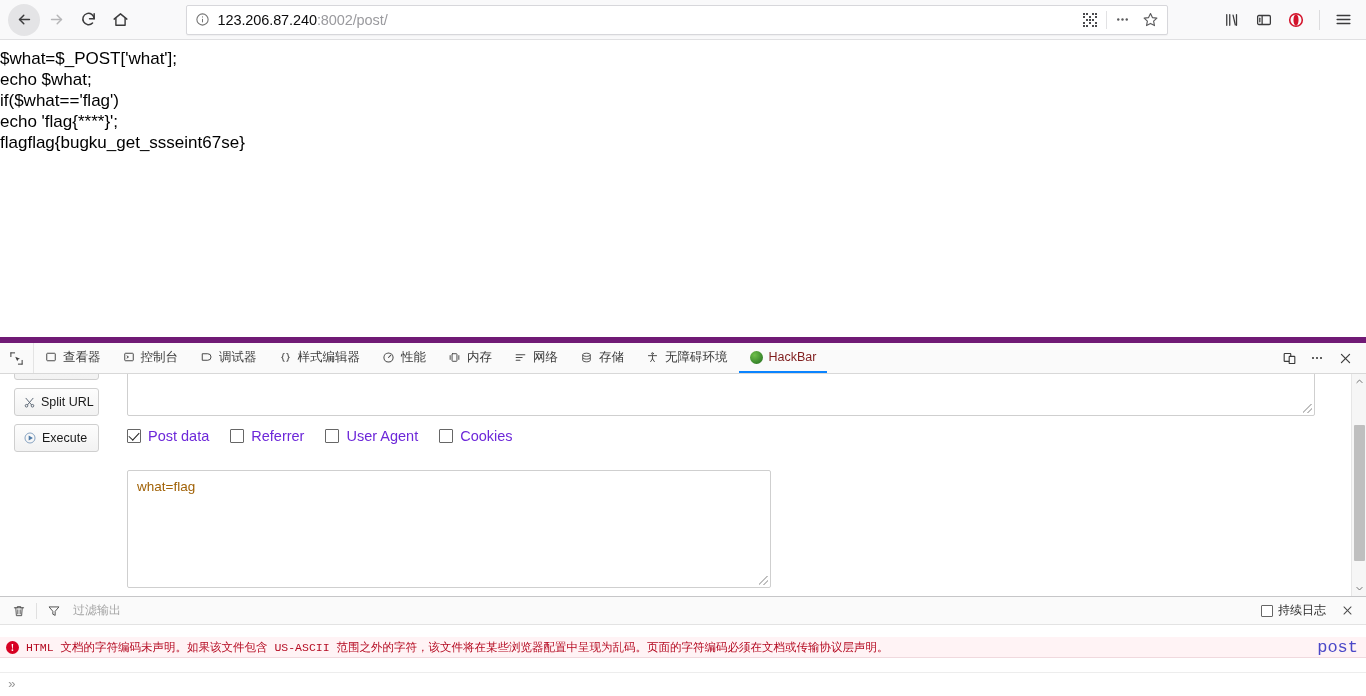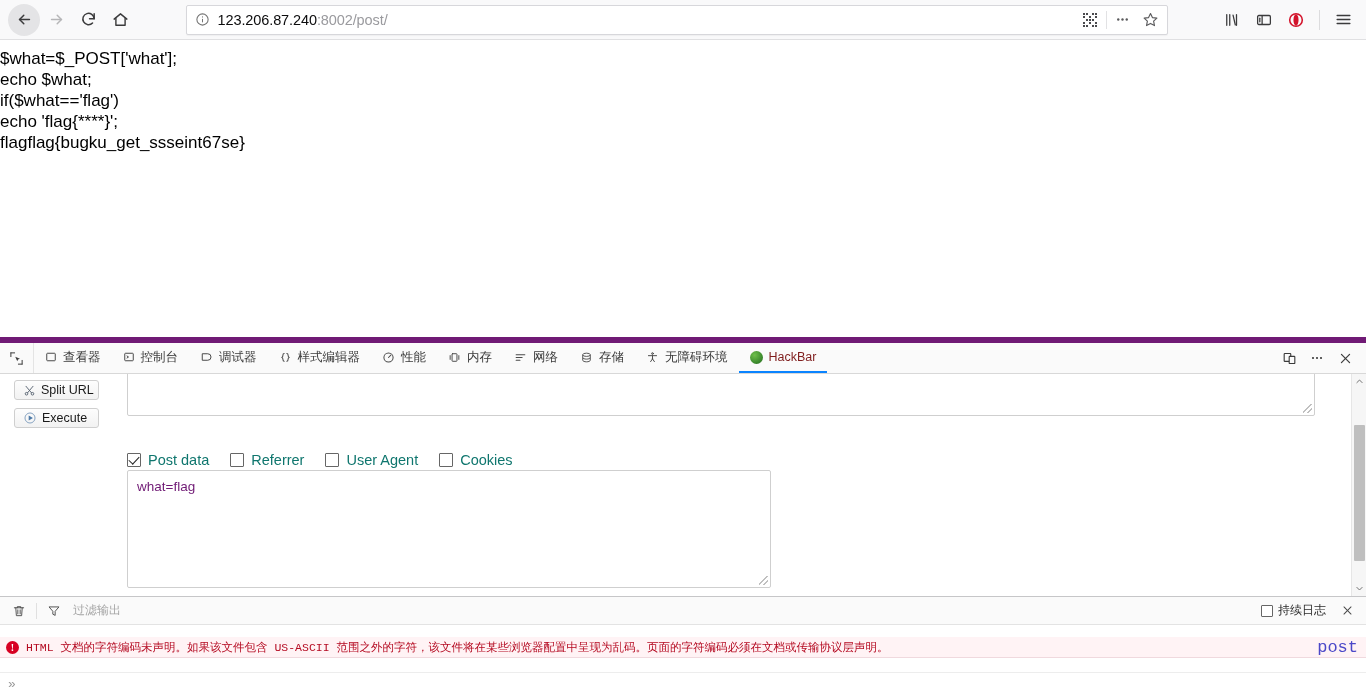--- a/index.html
+++ b/index.html
@@ -151,21 +151,21 @@
     padding: 0;
     overflow: hidden;
   }
   #hb-left {
     position: absolute;
     left: 14px; top: -22px;
     width: 85px;
   }
   .hb-btn {
     width: 85px;
-    height: 20px;
+    height: 28px;
     margin-bottom: 8px;
     background: linear-gradient(#fdfdfd, #f2f2f2);
     border: 1px solid #cfcfcf;
     border-radius: 3px;
     display: flex;
     align-items: center;
     gap: 5px;
     padding-left: 8px;
     font-size: 12.5px;
     color: #1a1a1a;
@@ -187,26 +187,26 @@
     position: absolute;
     right: 2px; bottom: 2px;
     width: 9px; height: 9px;
     background:
       linear-gradient(135deg, transparent 0 42%, #c0c0c0 42% 52%, transparent 52% 100%),
       linear-gradient(135deg, transparent 0 68%, #c0c0c0 68% 78%, transparent 78% 100%);
   }
 
   #hb-checks {
     position: absolute;
-    left: 127px; top: 78px;
+    left: 127px; top: 54px;
     display: flex;
     align-items: center;
     gap: 7px;
     font-size: 14.5px;
-    color: #0f766e;
+    color: #6d28d9;
   }
   .chk-item { display: flex; align-items: center; gap: 7px; margin-right: 14px; }
   .chk {
     width: 14px; height: 14px;
     border: 1px solid #666;
     background: #fff;
     display: inline-block;
     position: relative;
     border-radius: 1px;
   }
@@ -223,21 +223,21 @@
   #hb-post-box {
     position: absolute;
     left: 127px; top: 96px;
     width: 644px;
     height: 118px;
     background: #ffffff;
     border: 1px solid #cfcfcf;
     border-radius: 2px;
     padding: 8px 9px;
     font-size: 13.5px;
-    color: #701a75;
+    color: #a16207;
     font-family: "Liberation Sans", sans-serif;
   }
 
   
   #hb-scrollbar {
     width: 15px;
     flex: 0 0 auto;
     background: #f6f6f6;
     border-left: 1px solid #e6e6e6;
     display: flex;

